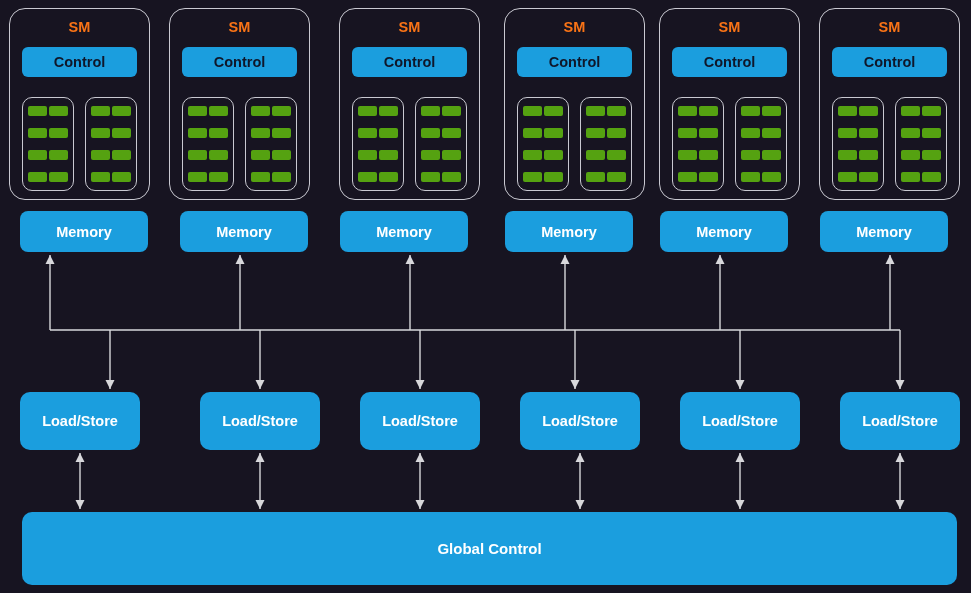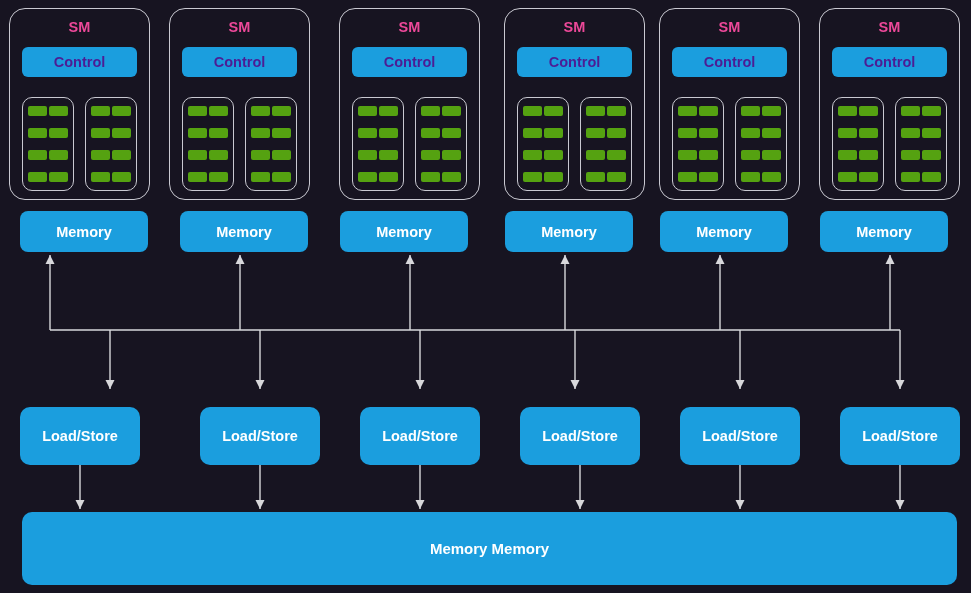--- a/index.html
+++ b/index.html
@@ -26,37 +26,37 @@
     border: 1.3px solid #c9c9d1;
     border-radius: 16px;
     box-sizing: border-box;
   }
   .sm-title {
     position: absolute;
     top: 10px;
     left: 0;
     right: 0;
     text-align: center;
-    color: #ec4899;
+    color: #f97316;
     font-size: 14.5px;
     font-weight: bold;
     letter-spacing: 0.2px;
   }
   .control-bar {
     position: absolute;
     top: 38px;
     left: 12px;
     right: 12px;
     height: 30px;
     background: #1b9ede;
     border-radius: 6px;
     display: flex;
     align-items: center;
     justify-content: center;
-    color: #4c1d95;
+    color: #0f172a;
     font-size: 14.5px;
     font-weight: bold;
   }
   .core-groups {
     position: absolute;
     top: 88px;
     left: 12px;
     right: 12px;
     height: 94px;
     display: flex;
@@ -101,21 +101,20 @@
     width: 128px;
     height: 41px;
     font-size: 14.5px;
   }
   .loadstore-block {
     top: 392px;
     width: 120px;
     height: 58px;
     border-radius: 10px;
     font-size: 14.5px;
-    margin-top: 15px;
   }
   .global-memory {
     left: 22px;
     top: 512px;
     width: 935px;
     height: 73px;
     border-radius: 10px;
     font-size: 15px;
   }
 
@@ -445,15 +444,15 @@
   <div class="blue-block memory-block" style="left:660px;">Memory</div>
   <div class="blue-block memory-block" style="left:820px;">Memory</div>
 
   <div class="blue-block loadstore-block" style="left:20px;">Load/Store</div>
   <div class="blue-block loadstore-block" style="left:200px;">Load/Store</div>
   <div class="blue-block loadstore-block" style="left:360px;">Load/Store</div>
   <div class="blue-block loadstore-block" style="left:520px;">Load/Store</div>
   <div class="blue-block loadstore-block" style="left:680px;">Load/Store</div>
   <div class="blue-block loadstore-block" style="left:840px;">Load/Store</div>
 
-  <div class="blue-block global-memory">Memory Memory</div>
+  <div class="blue-block global-memory">Global Control</div>
 
 </div>
 
 </body></html>

